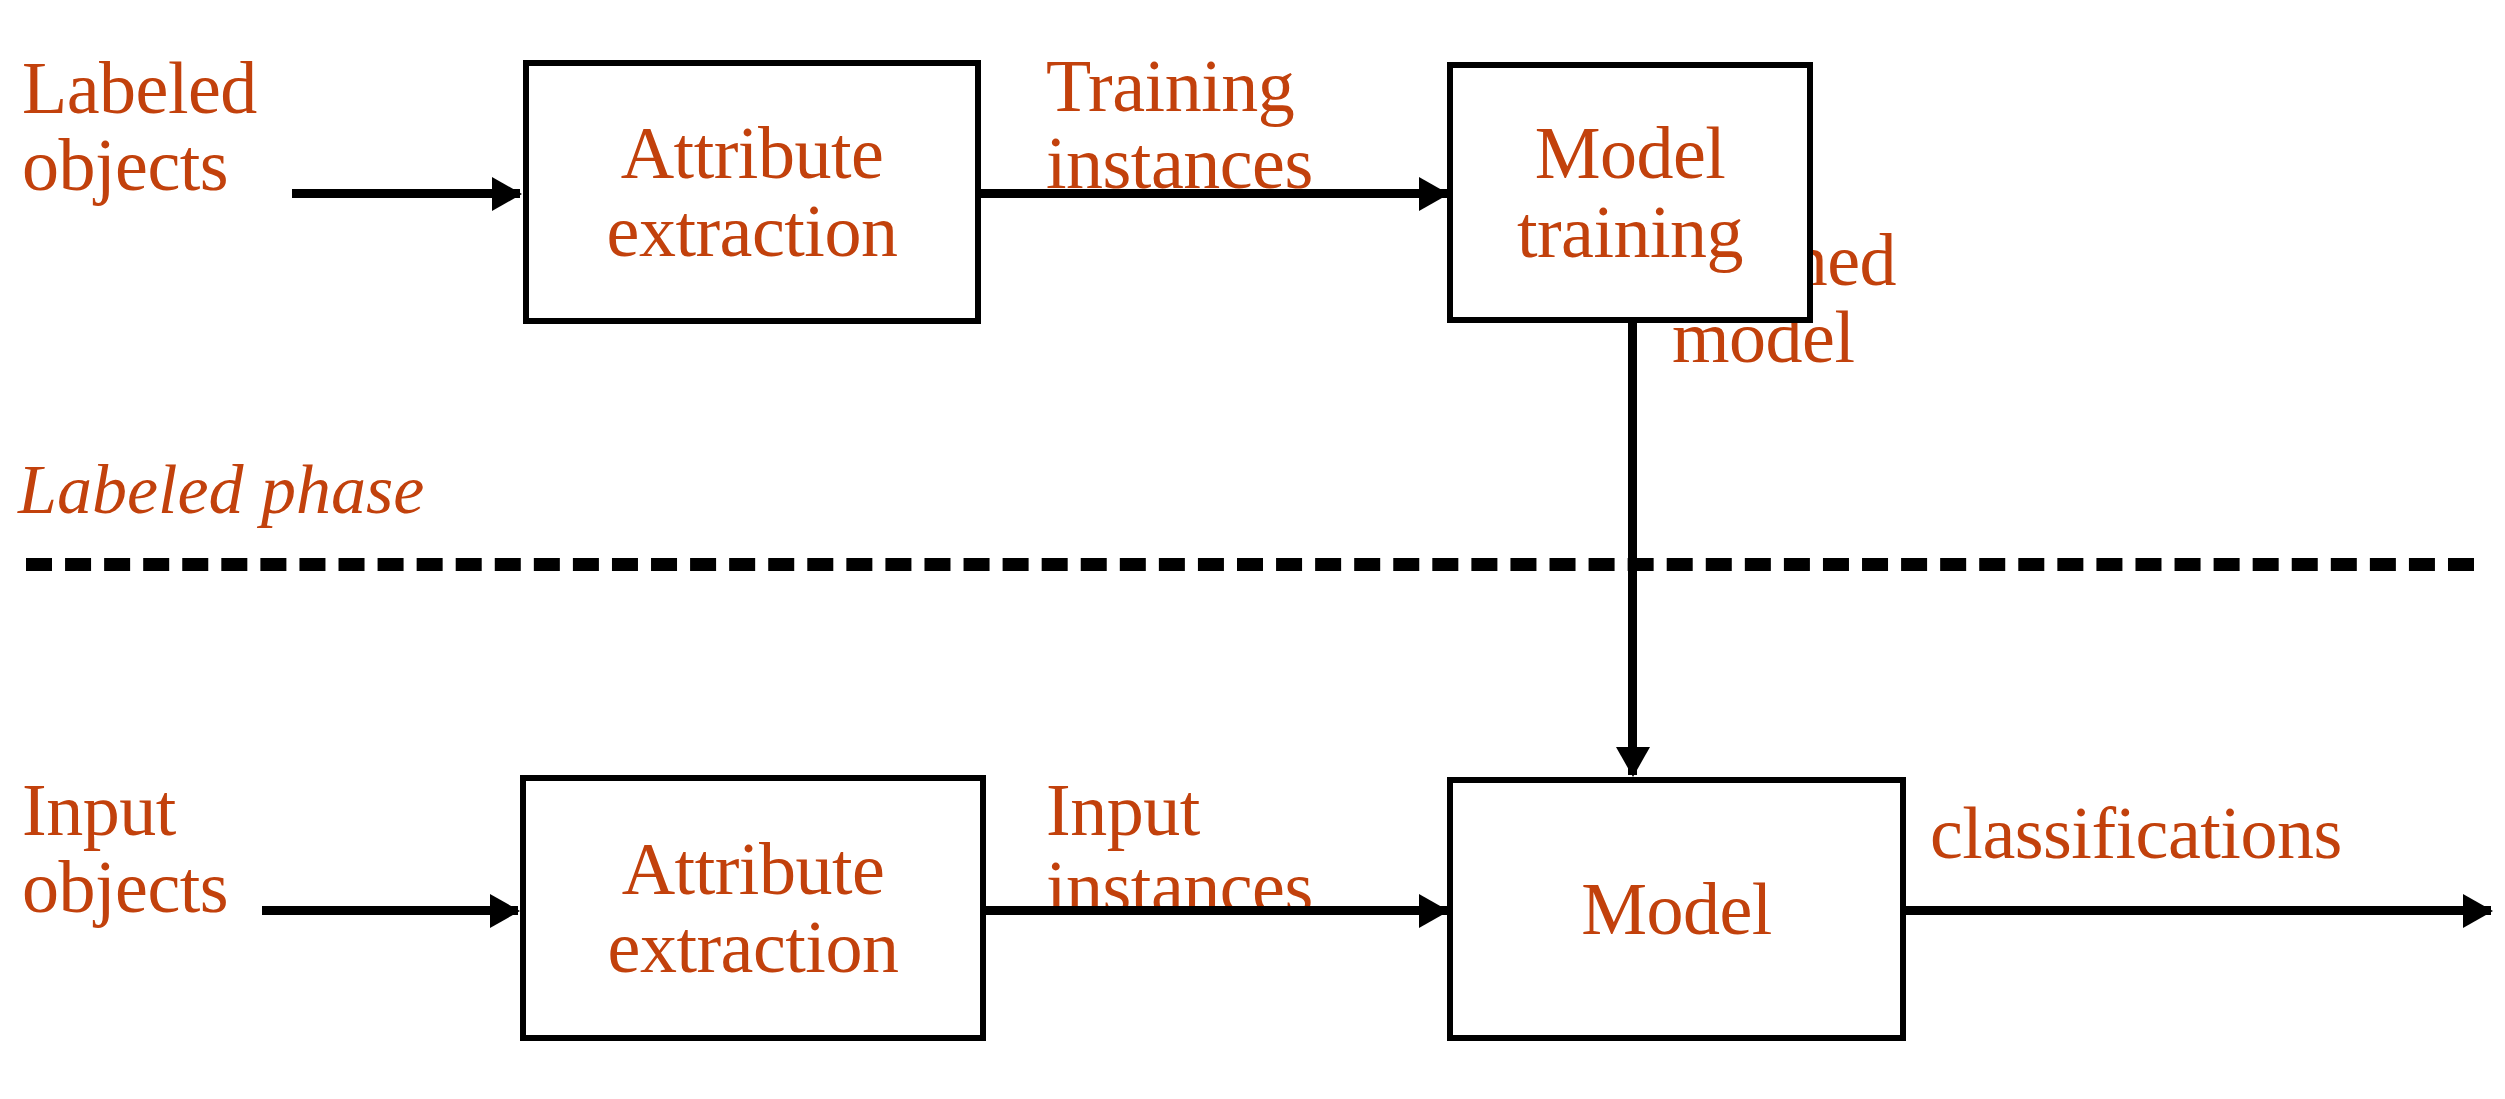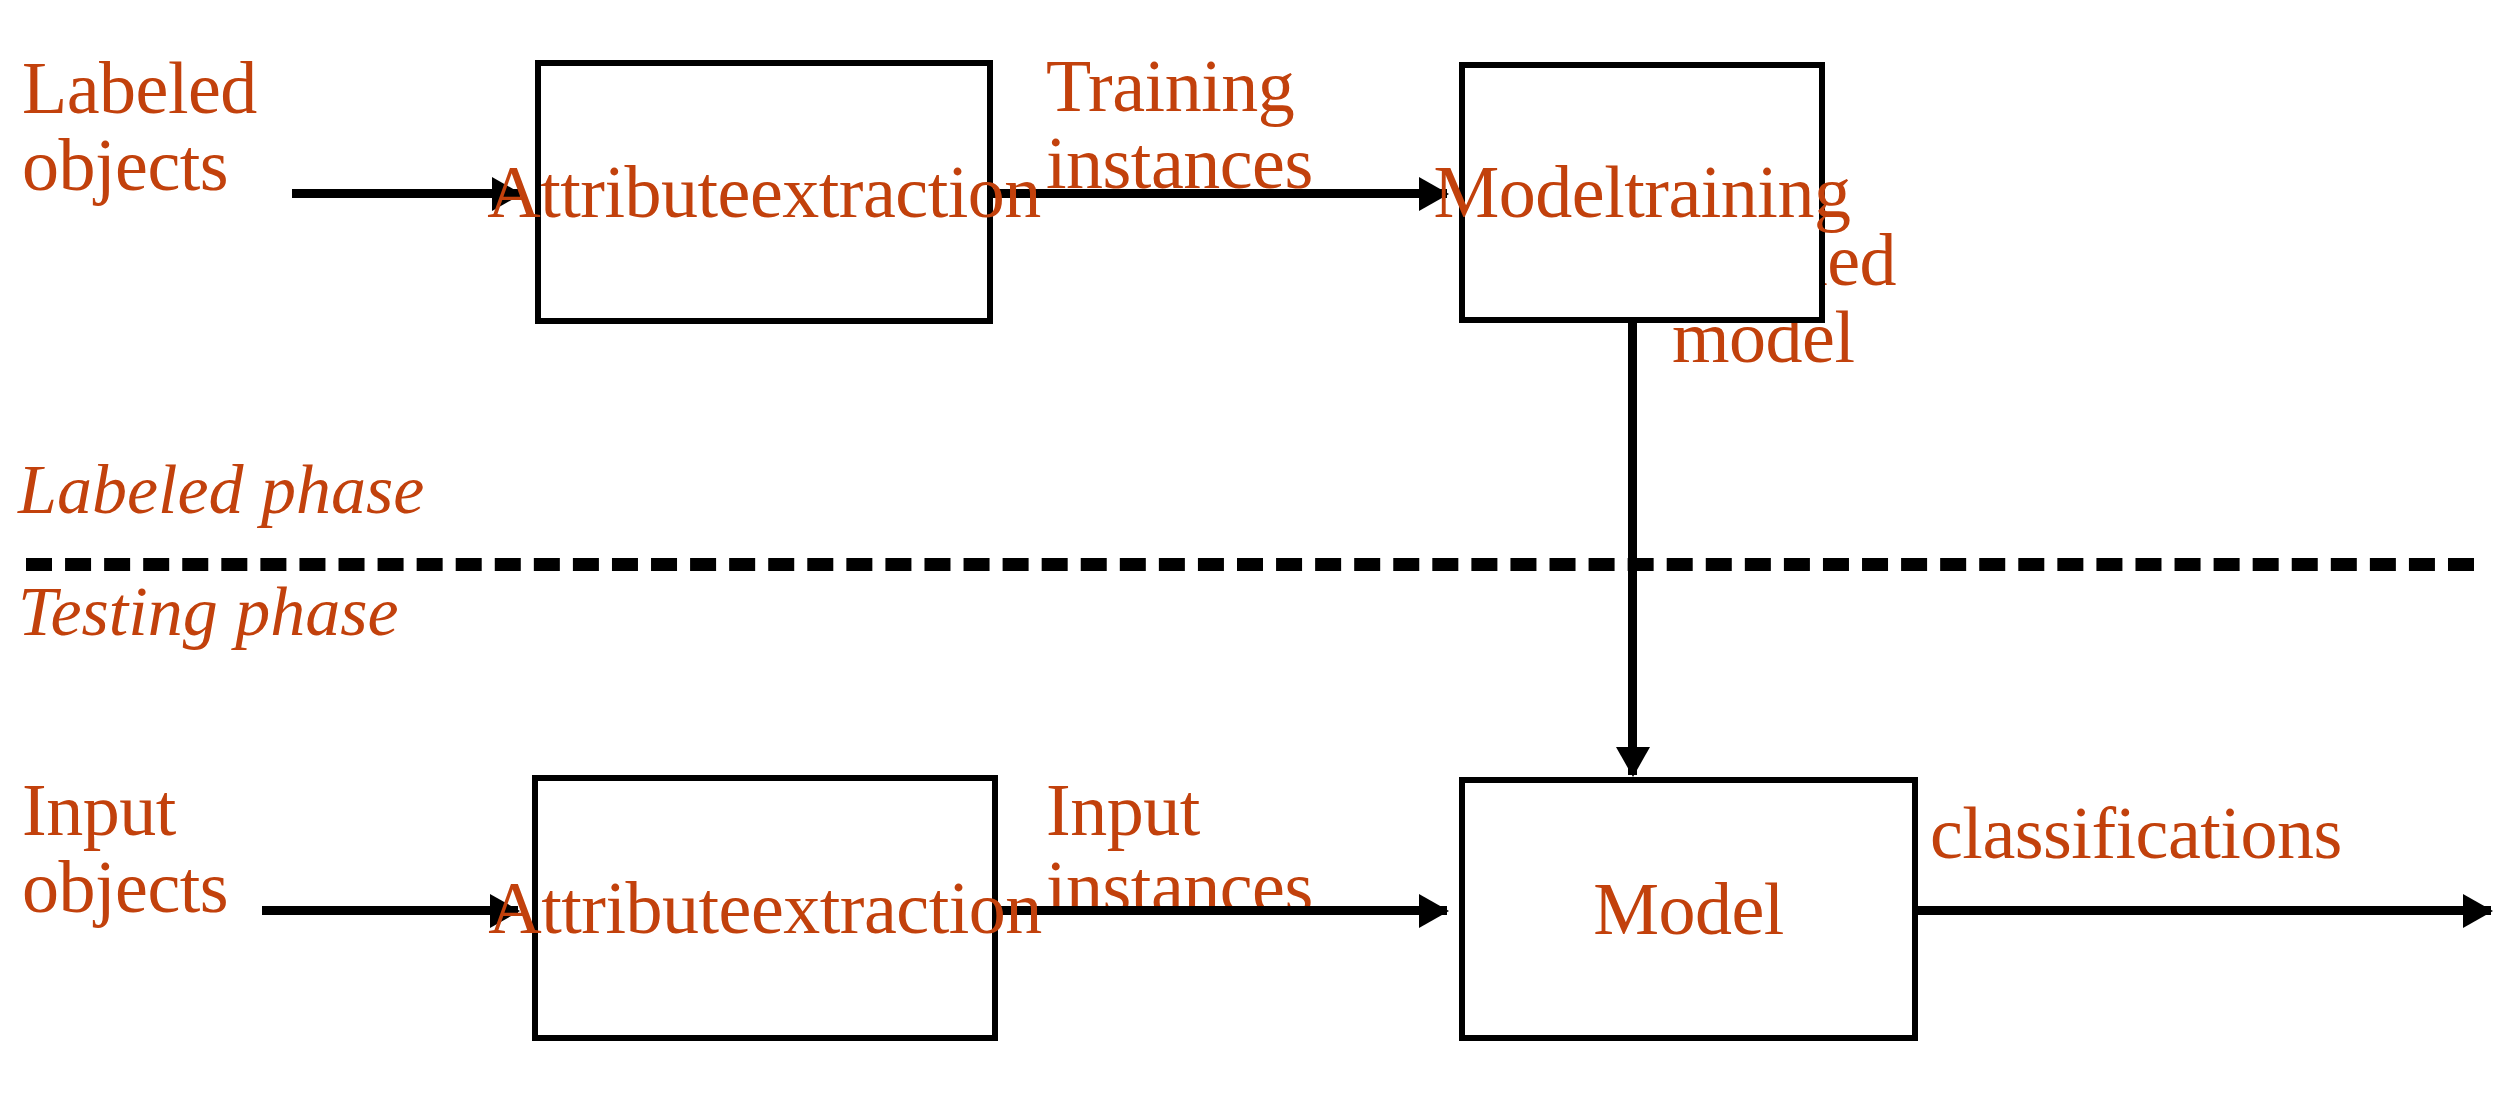--- a/index.html
+++ b/index.html
@@ -17,25 +17,24 @@
     color: #c2410c;
   }
 
   
   .proc-box {
     position: absolute;
     border: 6px solid #000000;
     background: #ffffff;
     box-sizing: border-box;
     display: flex;
-    flex-direction: row;
+    flex-direction: column;
     align-items: center;
     justify-content: center;
     line-height: 1.06;
-    margin-left: 12px;
   }
   .proc-box .line {
     font-size: 74px;
     white-space: nowrap;
     letter-spacing: -0.5px;
   }
 
   #box-attr-train  { left: 523px;  top: 60px;  width: 458px;  height: 264px; }
   #box-model-train { left: 1447px; top: 62px;  width: 366px;  height: 261px; }
   #box-attr-test   { left: 520px;  top: 775px; width: 466px;  height: 266px; }
@@ -152,21 +151,20 @@
     <span class="l1">Input</span>
     <span class="l2">instances</span>
   </div>
 
   <div class="label" id="lbl-classifications">
     <span class="l1">classifications</span>
   </div>
 
   <div class="phase-label" id="lbl-training-phase">Labeled phase</div>
   <div id="phase-divider"></div>
-  <div class="phase-label" id="lbl-testing-phase">Testing phase</div>
 
   <div class="harrow" id="arrow-labeled-to-attr"></div>
   <div class="harrow" id="arrow-attr-to-model"></div>
   <div id="arrow-trained-model"></div>
   <div class="harrow" id="arrow-input-to-attr"></div>
   <div class="harrow" id="arrow-attr-to-eval"></div>
   <div class="harrow" id="arrow-eval-to-class"></div>
 
   <div class="proc-box" id="box-attr-train">
     <span class="line">Attribute</span>

